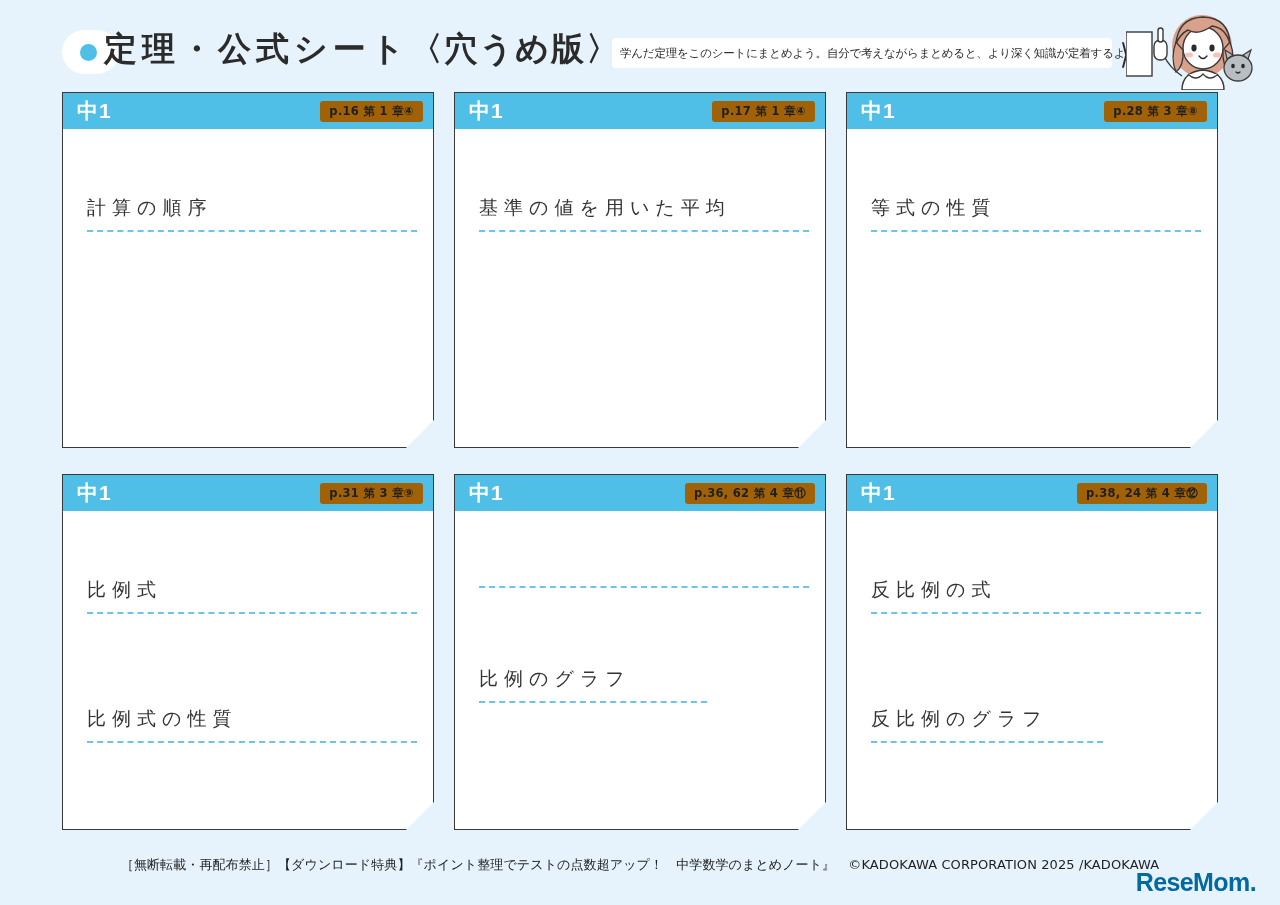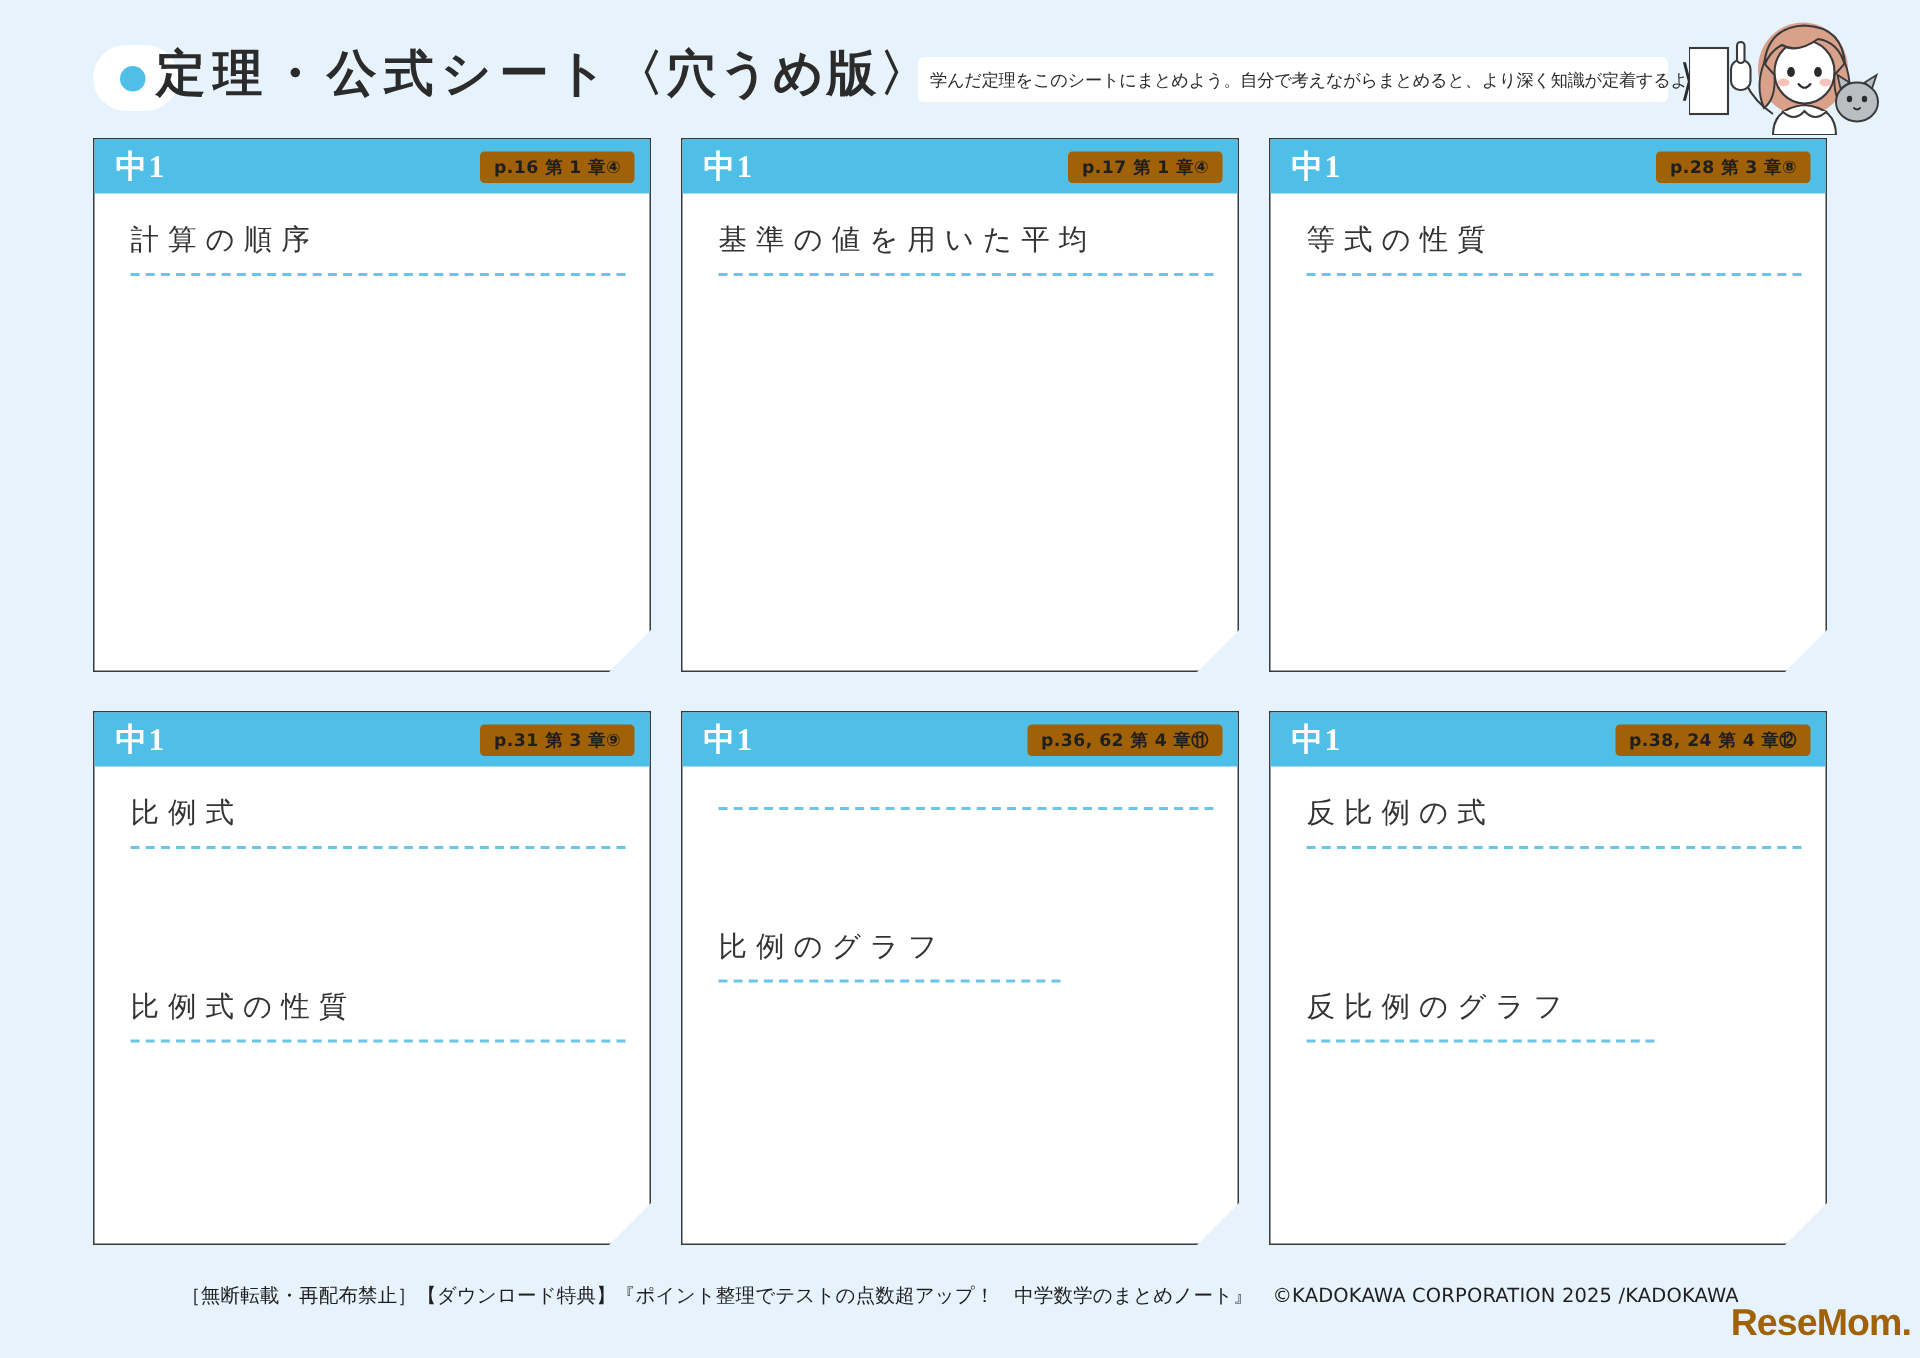--- a/index.html
+++ b/index.html
@@ -151,40 +151,41 @@
     justify-content: space-between;
     padding: 0 10px 0 14px;
     flex: none;
   }
 
   .grade-label {
     color: #ffffff;
     font-size: 21px;
     font-weight: bold;
     letter-spacing: 1px;
-    font-family: Liberation Serif, serif;
+    font-family: Liberation Sans, sans-serif;
   }
 
   .page-ref {
     background: #a16207;
     border-radius: 3px;
     padding: 3px 9px;
     font-size: 11.5px;
     font-weight: bold;
     color: #1f1f1f;
     white-space: nowrap;
     letter-spacing: 0.3px;
     font-family: "DejaVu Sans", "Liberation Sans", sans-serif;
   }
 
   .card-body {
     flex: 1;
     padding: 18px 20px 10px 24px;
     display: flex;
     flex-direction: column;
+    margin-top: 48px;
   }
 
   .section { flex: none; }
   .section.grow { flex: 1; }
 
   .section-title {
     font-size: 19px;
     color: #333333;
     letter-spacing: 6px;
     font-weight: normal;
@@ -217,25 +218,25 @@
   .footer-text {
     font-size: 13px;
     color: #1f1f1f;
     letter-spacing: 0.1px;
     font-family: "DejaVu Sans", "Liberation Sans", sans-serif;
     margin-top: 10px;
   }
 
   .watermark {
     position: absolute;
-    right: 6px;
+    right: 24px;
     top: 868px;
     font-size: 25px;
     font-weight: bold;
-    color: #a16207;
+    color: #0369a1;
     letter-spacing: -0.6px;
     font-family: "Liberation Sans", sans-serif;
   }
 </style>
 </head>
 <body>
 
 <div class="header">
 
   <div class="title-pill">

